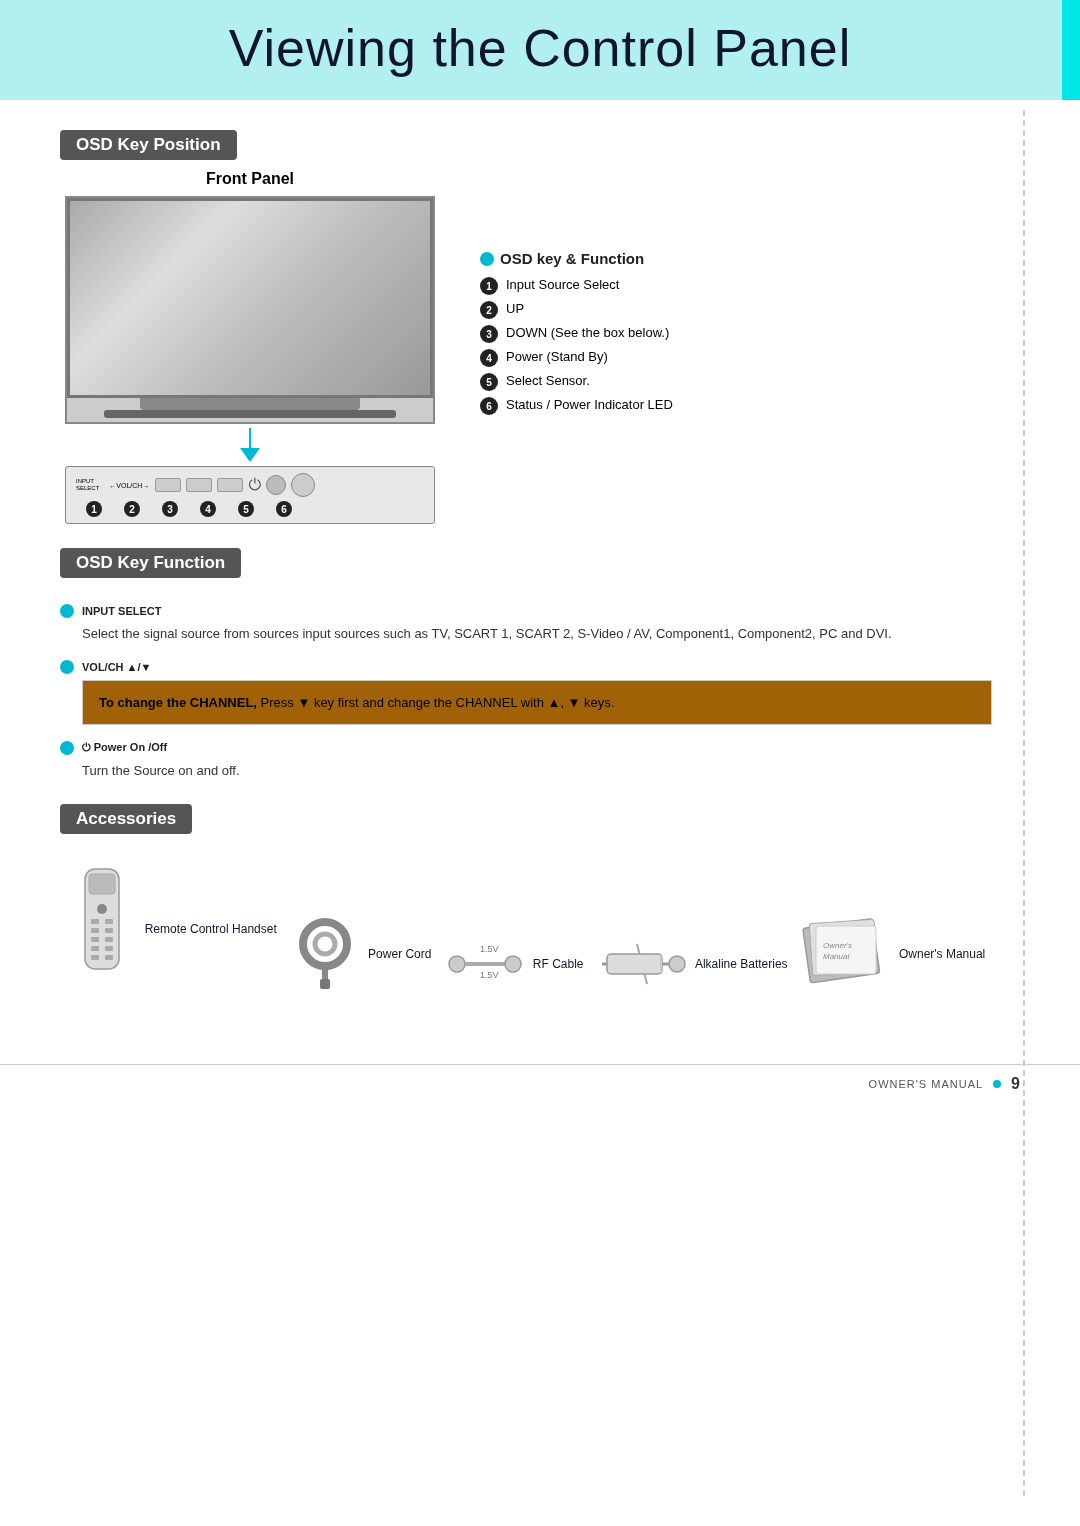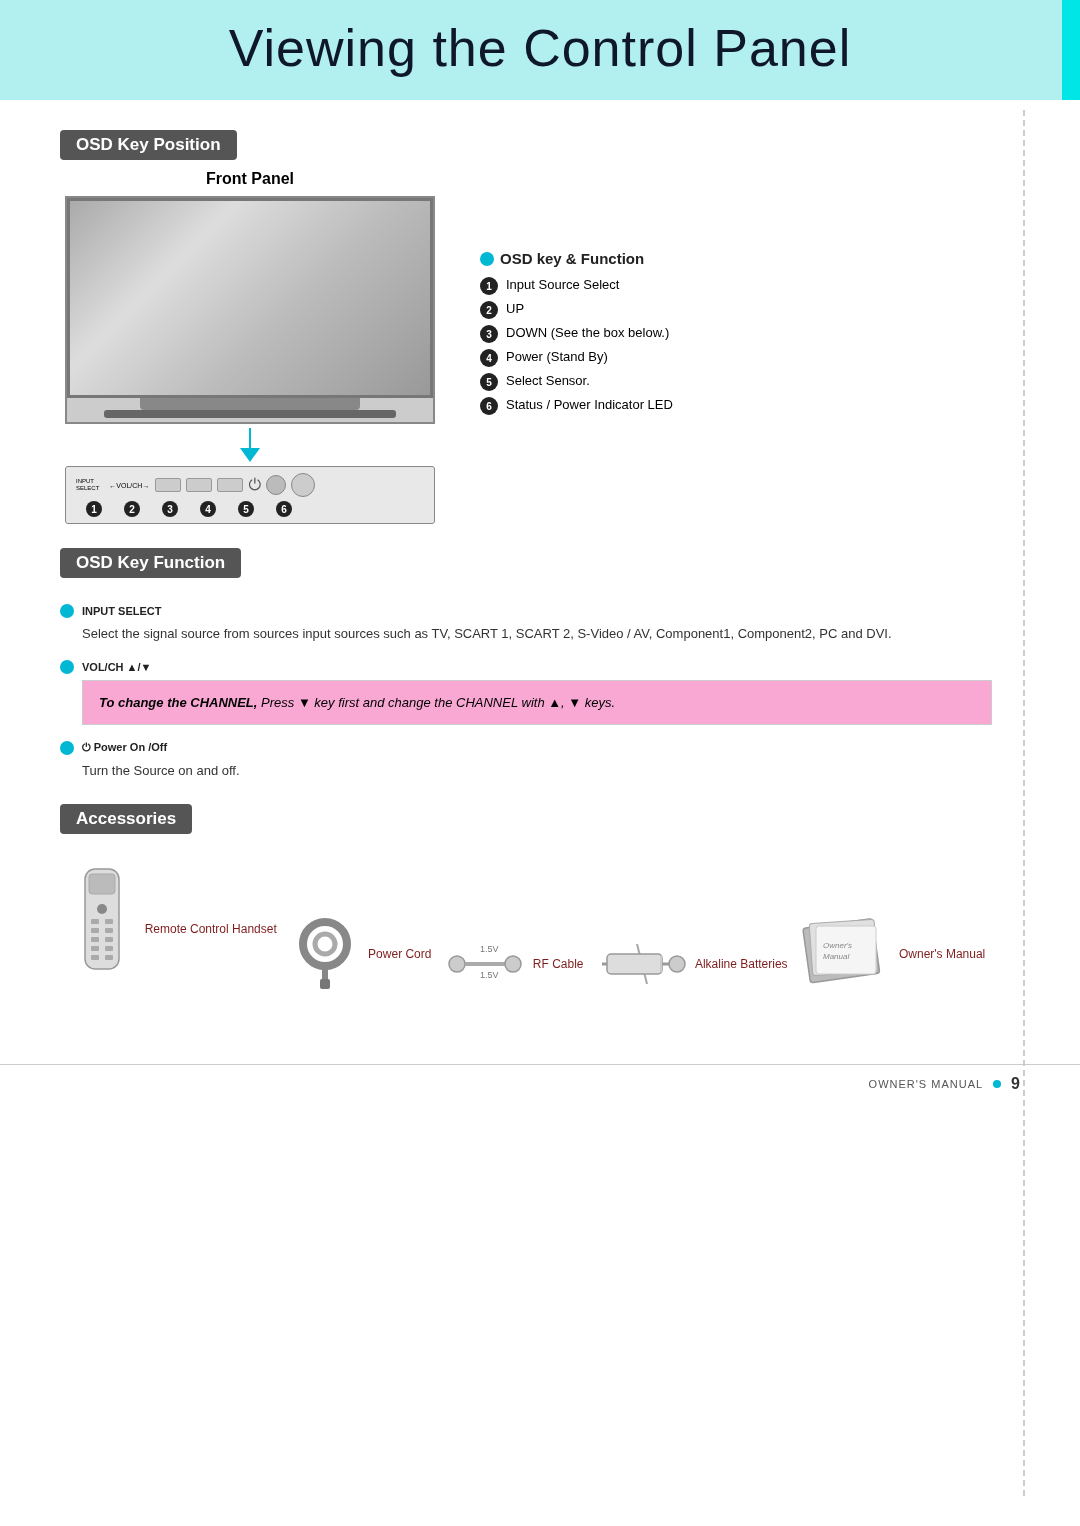--- a/index.html
+++ b/index.html
@@ -243,28 +243,27 @@
     .subsection-body {
       font-size: 13px;
       color: #333;
       margin-left: 22px;
       margin-bottom: 10px;
       line-height: 1.5;
     }
 
     
     .info-box {
-      background: #f9a8d4;
+      background: #a16207;
       border: 1px solid #ccc;
       padding: 10px 16px;
       margin-left: 22px;
       margin-bottom: 10px;
       font-size: 13px;
       line-height: 1.8;
-      font-style: italic;
     }
     .info-box .bold { font-weight: bold; }
 
     
     .accessories-section {
       margin-top: 24px;
     }
     .accessories-items {
       display: flex;
       justify-content: space-around;
@@ -274,21 +273,21 @@
     }
     .accessory-item {
       display: flex;
       flex-direction: row;
       align-items: center;
       gap: 8px;
     }
     .accessory-label {
       font-size: 12px;
       text-align: left;
-      color: #7f1d1d;
+      color: #0f172a;
     }
 
     
     .remote-icon {
       width: 70px;
       height: 130px;
     }
     .power-cord-icon {
       width: 70px;
       height: 80px;

